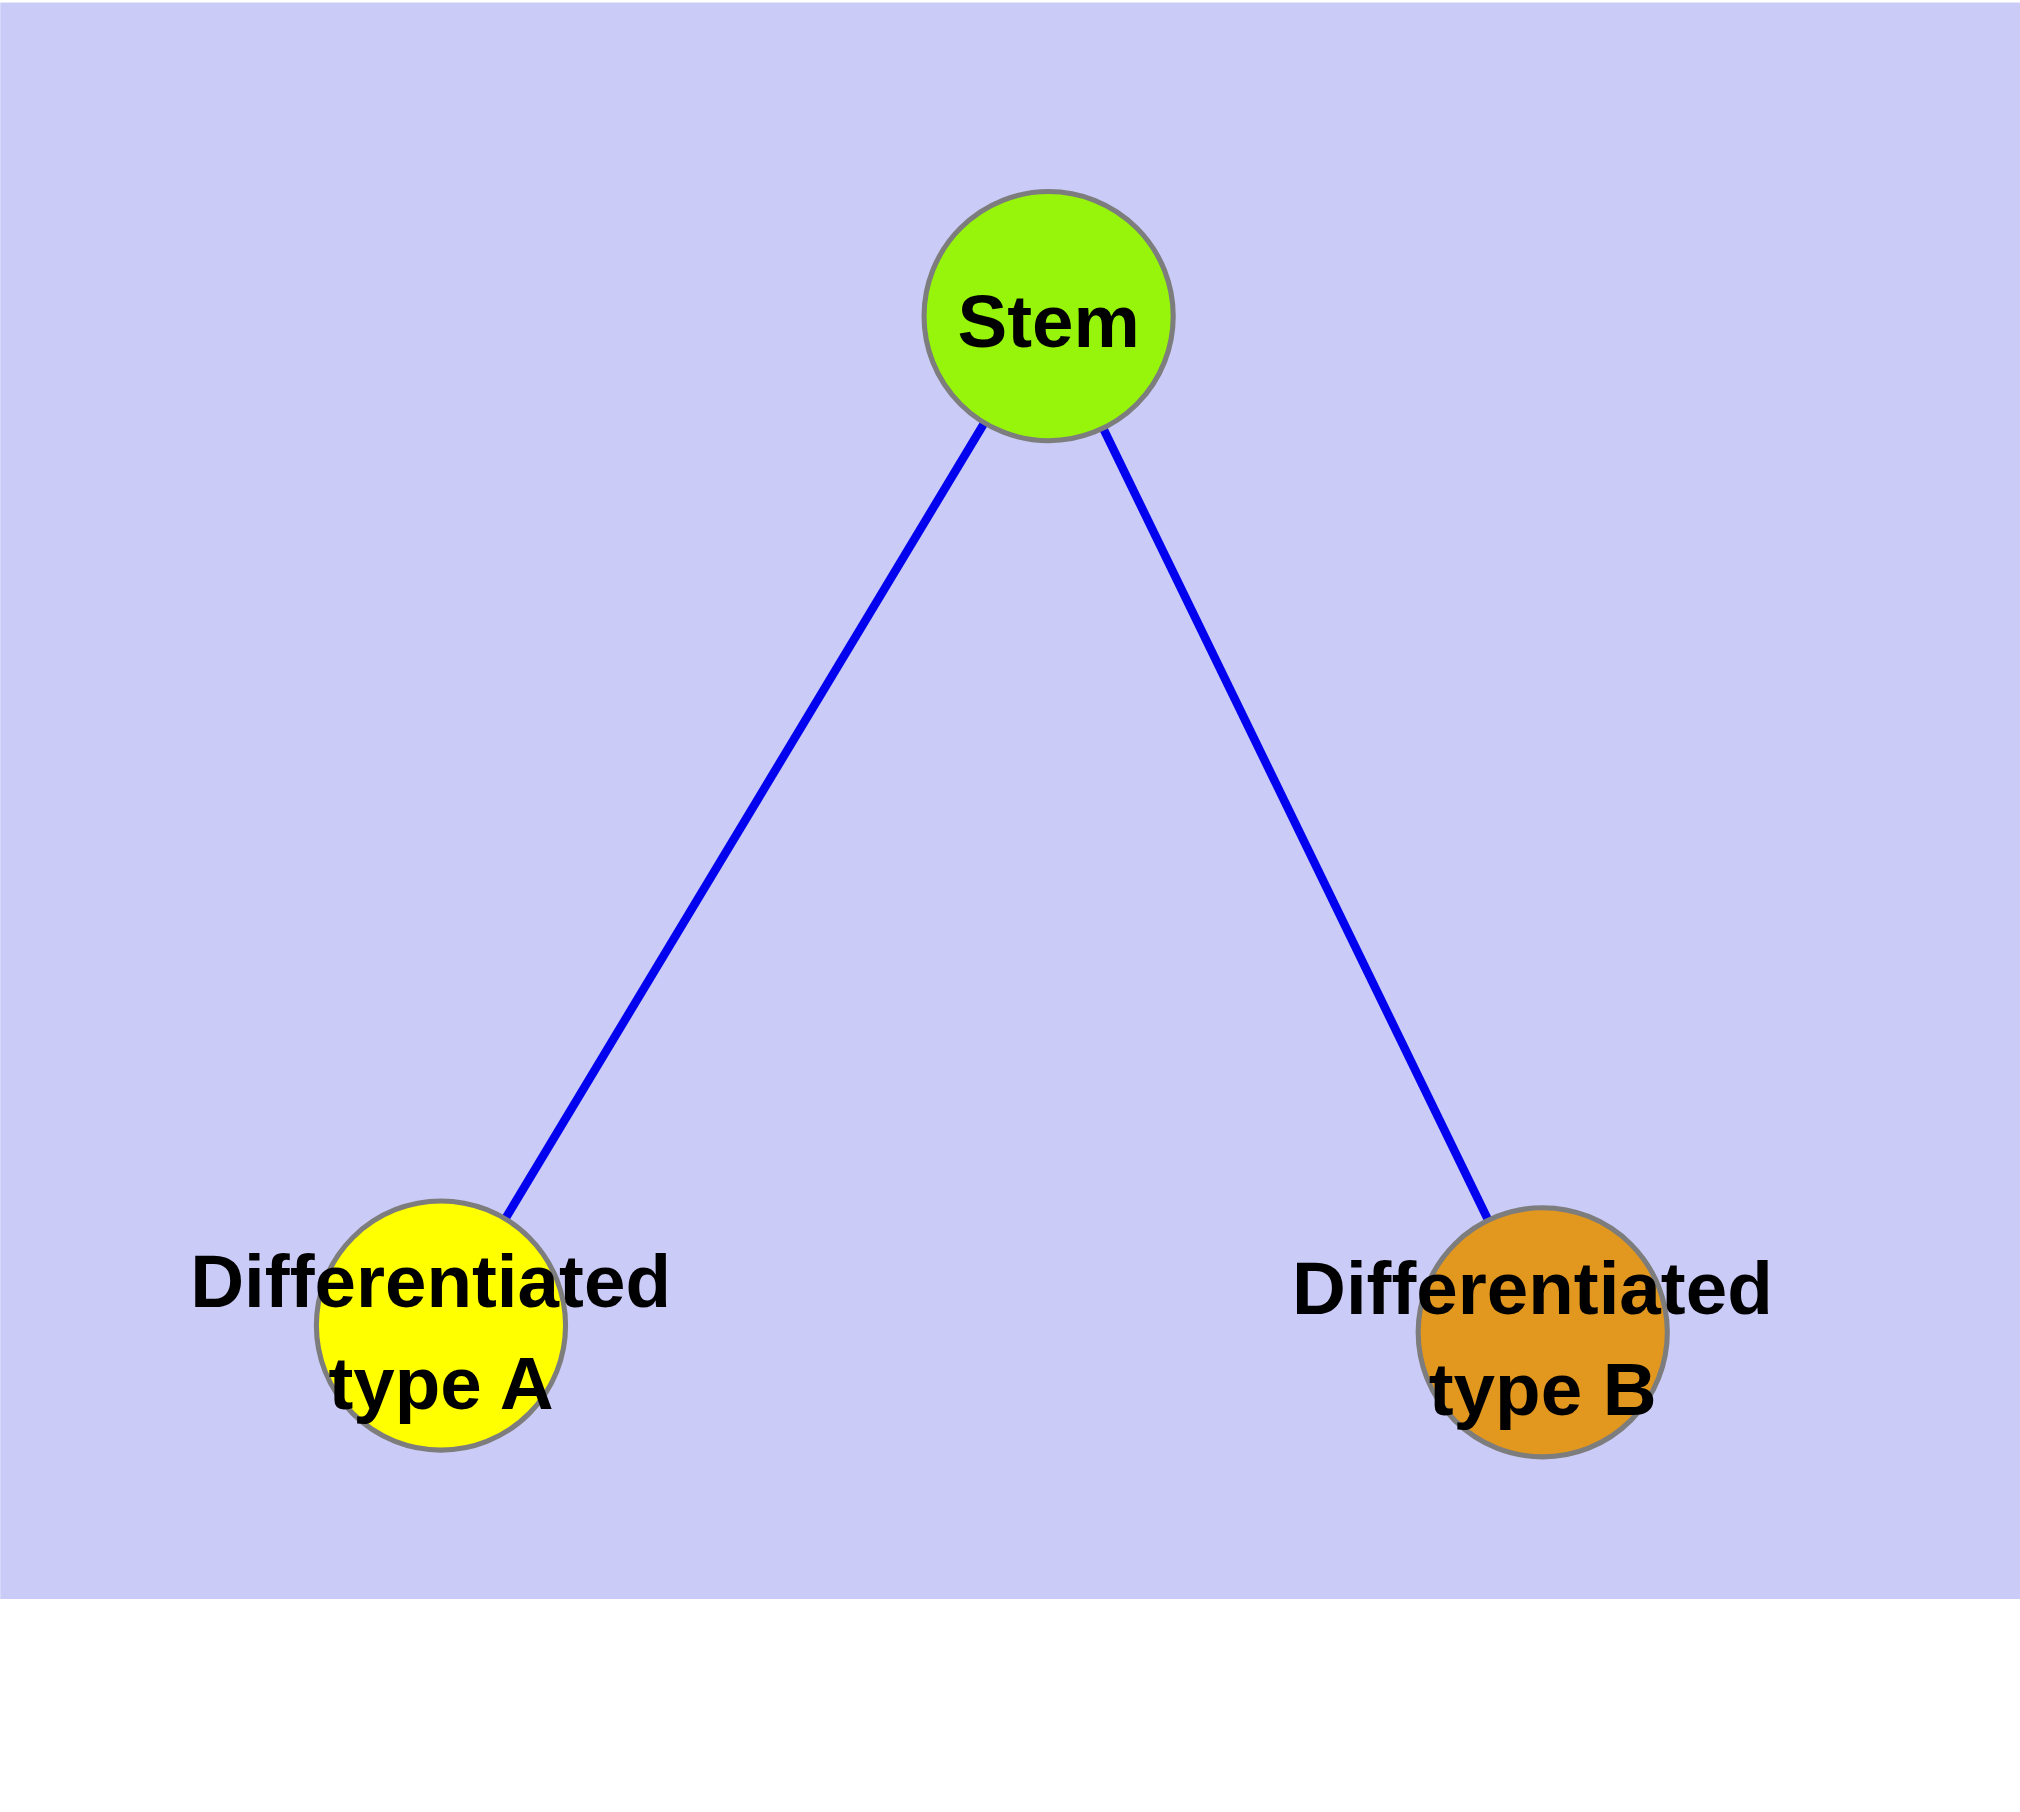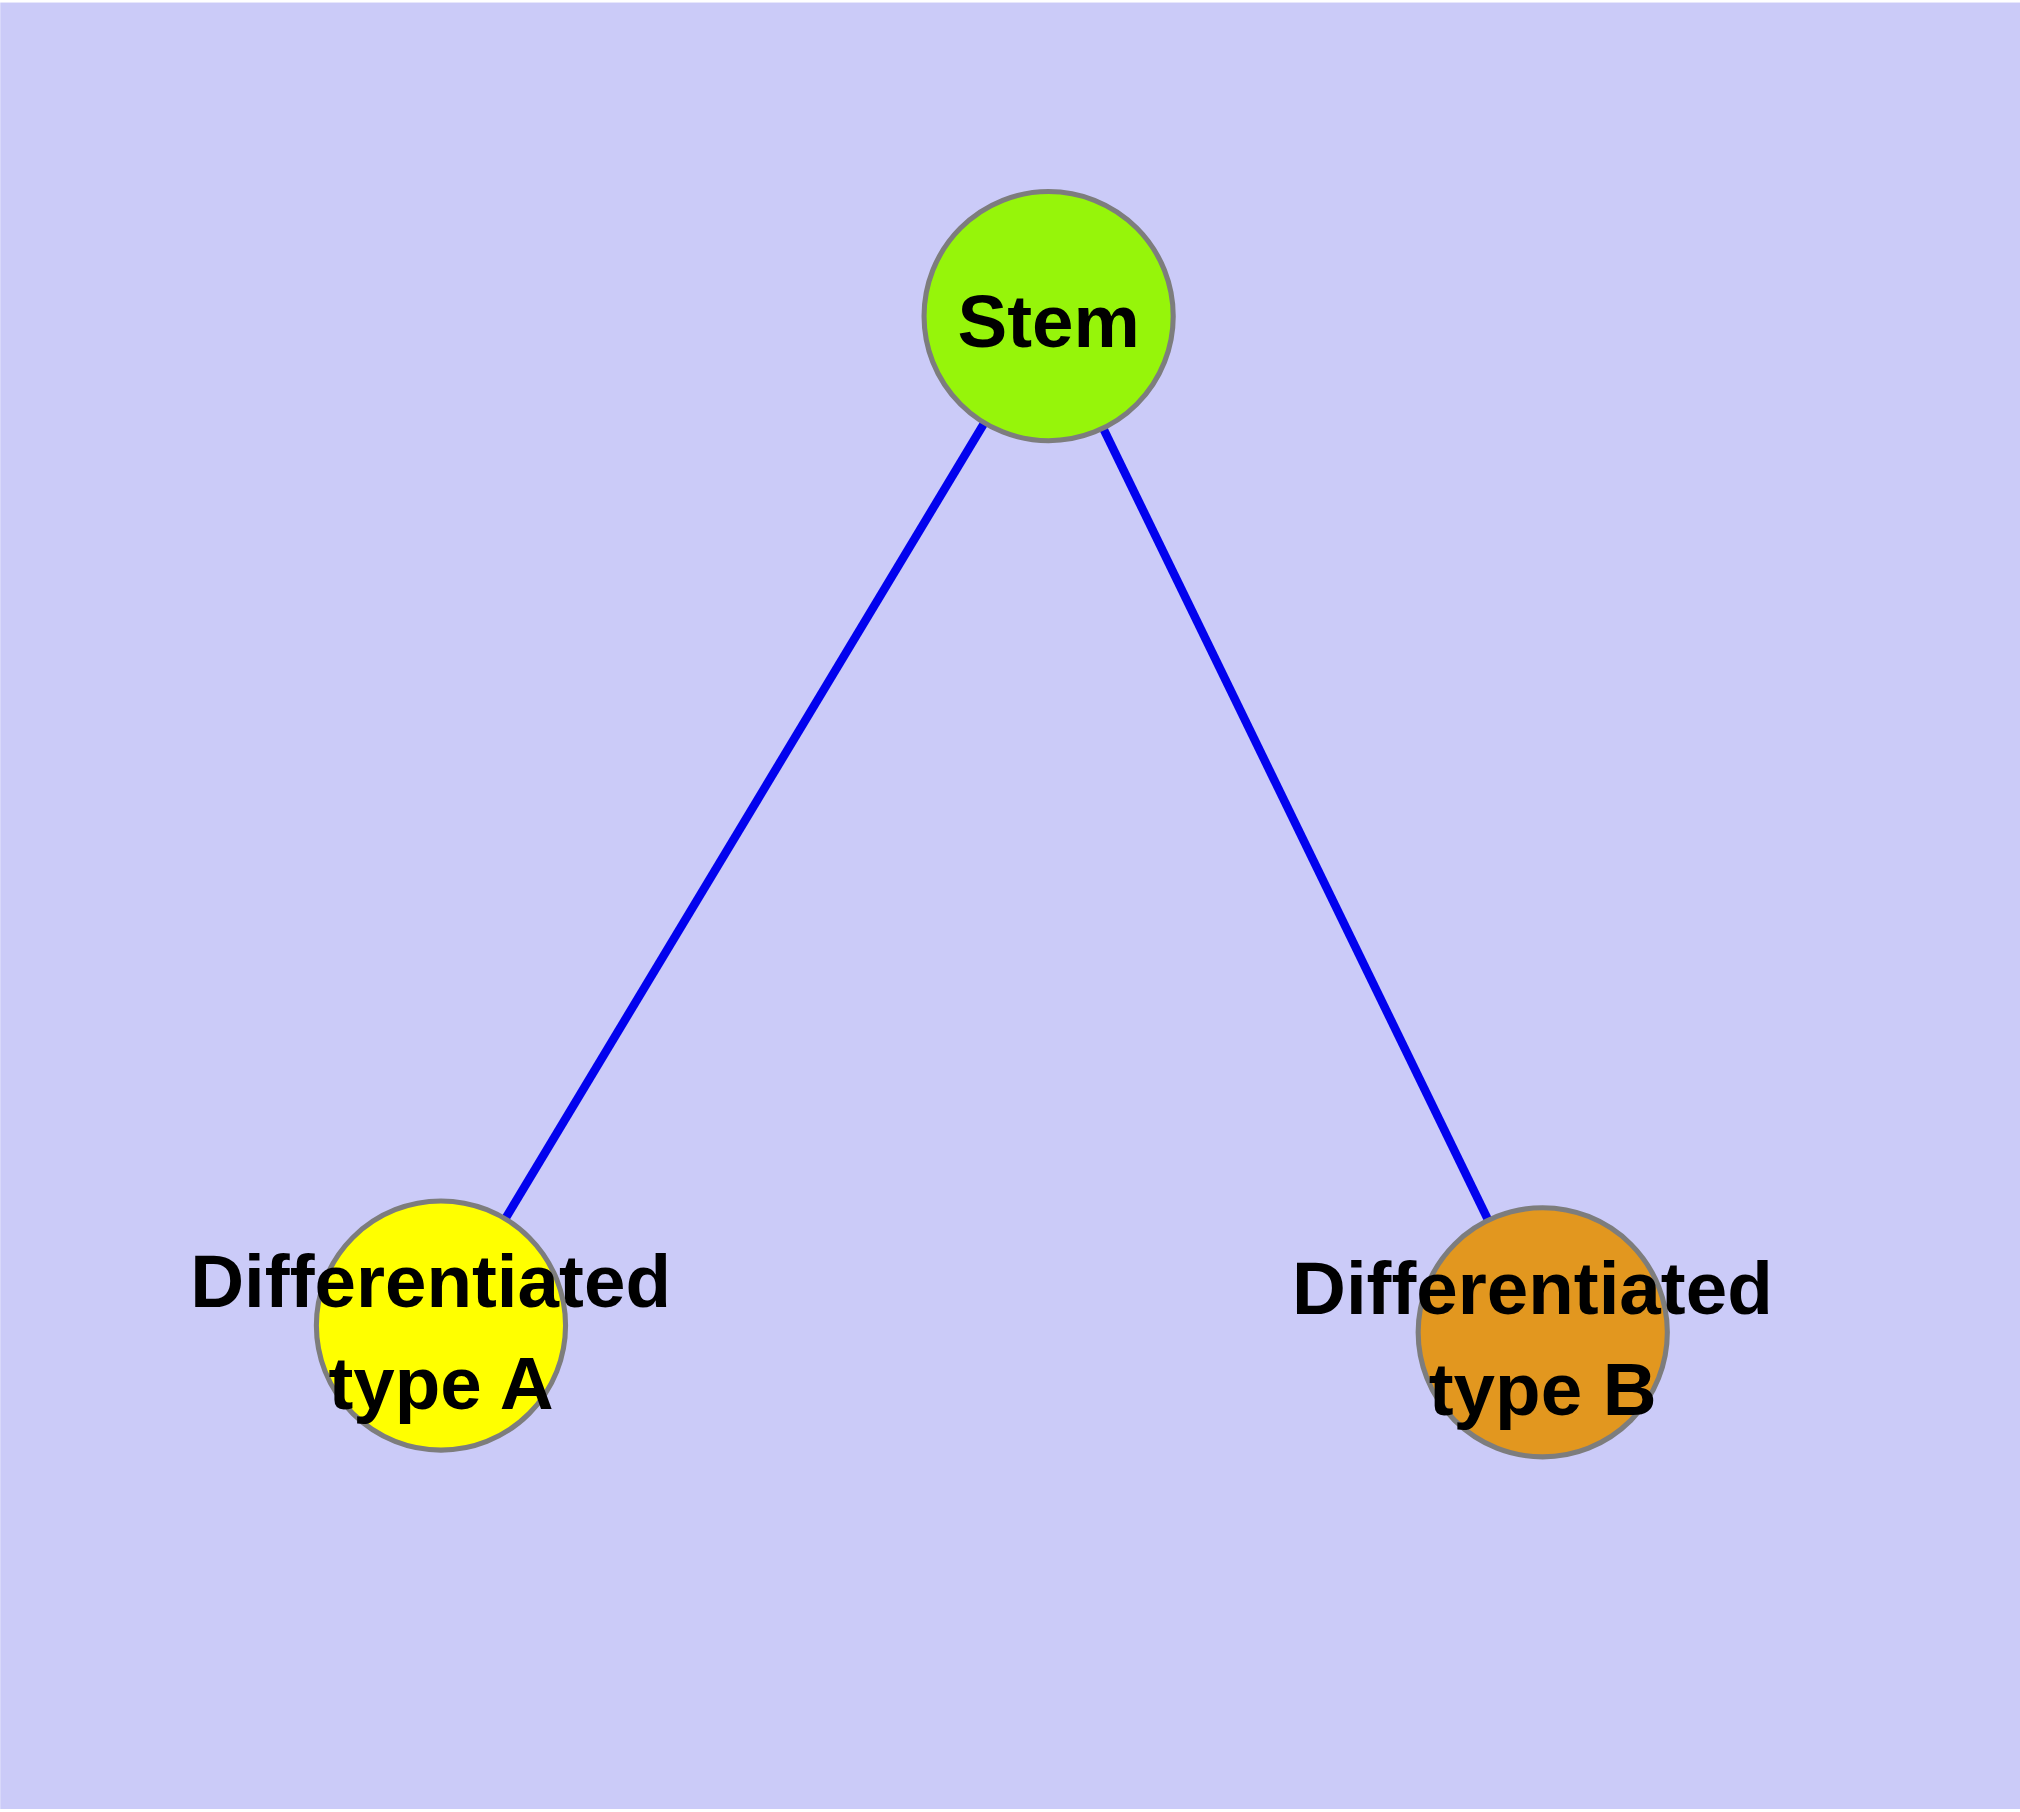--- a/index.html
+++ b/index.html
@@ -2,21 +2,21 @@
 <html style="font-size:13.6px"><head>
 <meta charset="utf-8">
 <style>
   html, body {
     margin: 0;
     padding: 0;
     background: #ffffff;
   }
   .canvas-wrap {
     width: 2021px;
-    height: 1809px;
+    height: 1599px;
     position: relative;
     overflow: hidden;
   }
   svg {
     display: block;
   }
   .node-label {
     font-family: "Liberation Sans", "DejaVu Sans", sans-serif;
     font-weight: bold;
     font-size: 88px;

